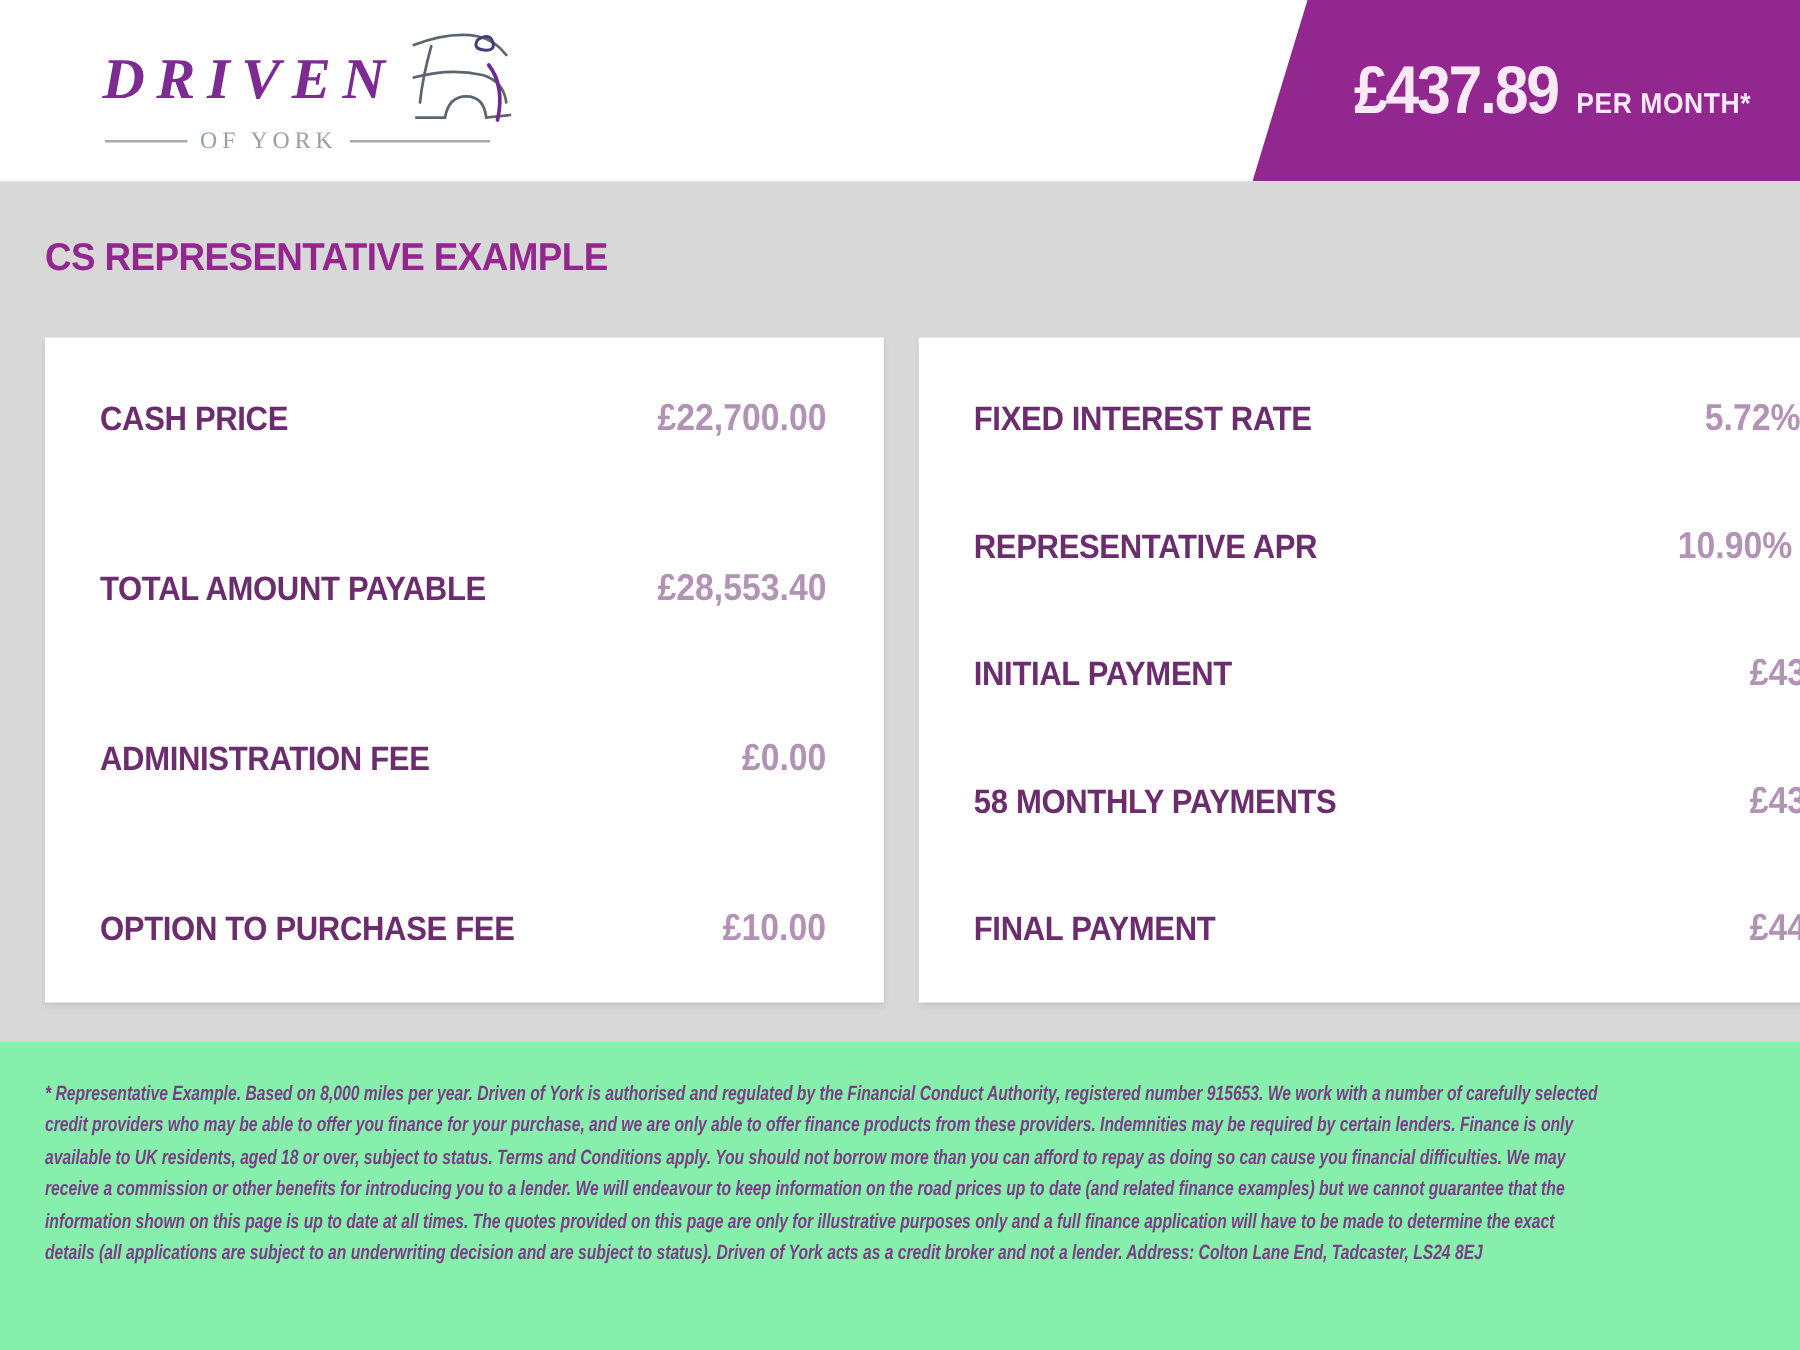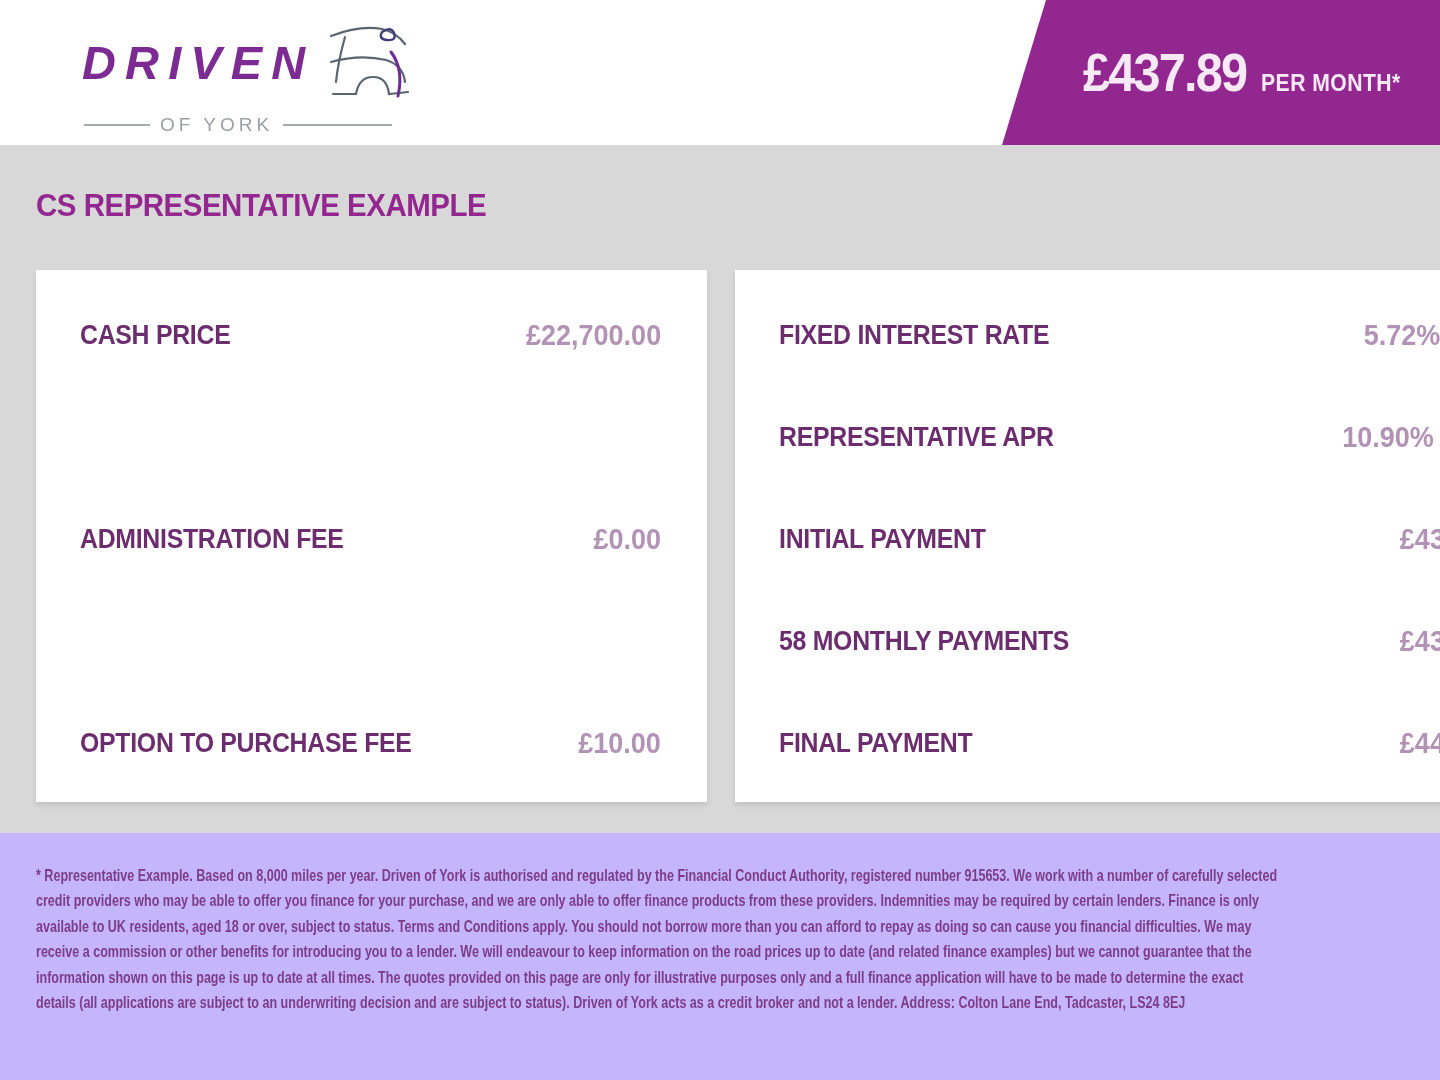--- a/index.html
+++ b/index.html
@@ -7,28 +7,28 @@
   body {
     position:relative;
     font-family:"Liberation Sans", sans-serif;
     background:#ffffff;
     overflow:hidden;
   }
 
   
   .topbar { position:absolute; top:0; left:0; width:1440px; height:145px; background:#ffffff; }
 
-  .logo { position:absolute; left:82px; top:26px; width:330px; height:95px; }
+  .logo { position:absolute; left:82px; top:26px; width:330px; height:95px;font-family:Liberation Serif, serif; }
   .logo-name {
     position:absolute; left:0; top:10px;
     font-size:46px; font-weight:bold; font-style:italic;
     color:#7c2b92; letter-spacing:9px; white-space:nowrap;
     transform:scaleX(1.02); transform-origin:left top;
   }
-  .logo-sub-row { position:absolute; left:2px; top:88px; width:308px; display:flex; align-items:center; }
+  .logo-sub-row { position:absolute; left:2px; top:76px; width:308px; display:flex; align-items:center; }
   .rule { height:2px; background:#a7aaad; }
   .rule-left { width:66px; }
   .rule-right { flex:1; }
   .logo-sub { font-size:19px; color:#9ba0a4; letter-spacing:4px; margin:0 10px; white-space:nowrap; }
   .car-svg { position:absolute; left:246px; top:-4px; width:86px; height:88px; }
 
   .banner {
     position:absolute; top:0; right:0; width:440px; height:145px;
     background:#92278f;
     clip-path:polygon(46px 0, 100% 0, 100% 100%, 2px 100%);
@@ -70,21 +70,21 @@
     letter-spacing:-0.3px; white-space:nowrap;
     transform:scaleX(0.92); transform-origin:left center;
   }
   .fvalue {
     font-size:30px; font-weight:bold; color:#b393b5;
     white-space:nowrap;
     transform:scaleX(0.9); transform-origin:right center;
   }
 
   
-  .footer { position:absolute; top:833px; left:0; width:1440px; height:247px; background:#c4b5fd; }
+  .footer { position:absolute; top:833px; left:0; width:1440px; height:247px; background:#86efac;font-style:italic; }
   .disclaimer {
     position:absolute; left:36px; top:30px;
     width:1640px;
     font-size:16.5px; font-weight:bold; color:#7d3c87;
     line-height:25.4px;
     transform:scaleX(0.76); transform-origin:left top;
   }
 </style>
 </head>
 <body>
@@ -116,20 +116,24 @@
 
 <div class="section"></div>
 <div class="page-title">CS REPRESENTATIVE EXAMPLE</div>
 
 <div class="card card-left">
   <div class="frow">
     <div class="flabel">CASH PRICE</div>
     <div class="fvalue">£22,700.00</div>
   </div>
   <div class="frow">
+    <div class="flabel">TOTAL AMOUNT PAYABLE</div>
+    <div class="fvalue">£28,553.40</div>
+  </div>
+  <div class="frow">
     <div class="flabel">ADMINISTRATION FEE</div>
     <div class="fvalue">£0.00</div>
   </div>
   <div class="frow">
     <div class="flabel">OPTION TO PURCHASE FEE</div>
     <div class="fvalue">£10.00</div>
   </div>
 </div>
 
 <div class="card card-right">

